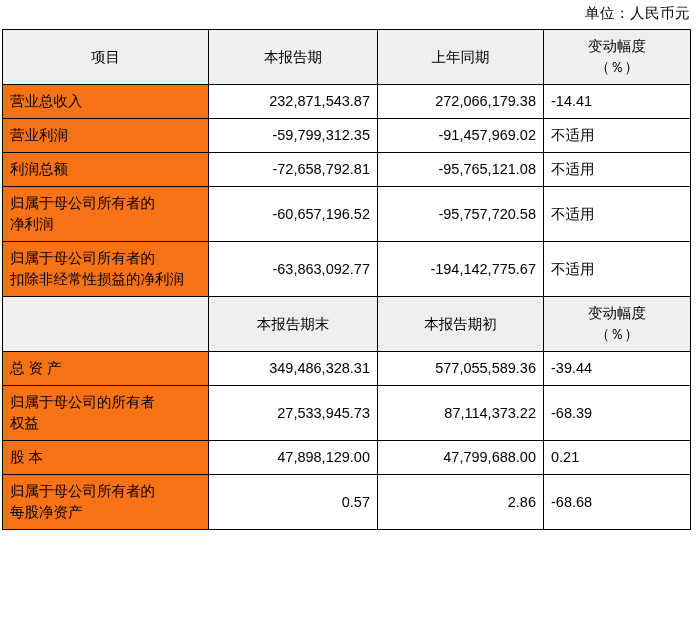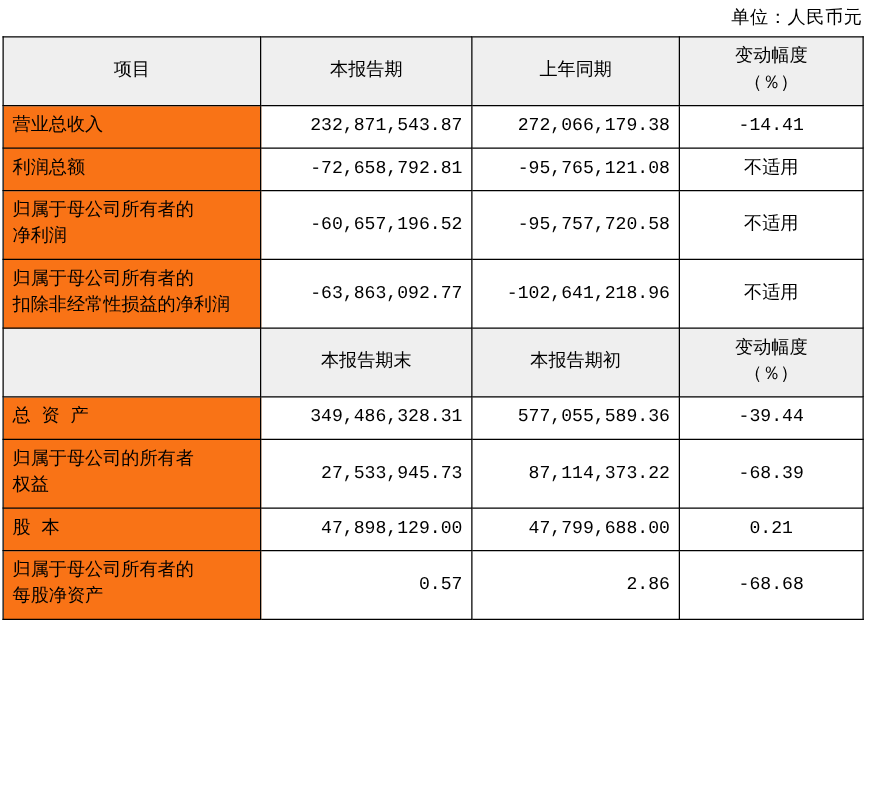--- a/index.html
+++ b/index.html
@@ -20,21 +20,20 @@
     font-size: 14.5px;
     padding: 4px 6px 6px 0;
     letter-spacing: 0.5px;
     margin-left: 41px;
   }
   table.fin {
     border-collapse: collapse;
     width: 590px;
     margin: 0 2px;
     table-layout: fixed;
-    font-family: Liberation Mono, monospace;
   }
   table.fin td {
     border: 1px solid #000000;
     font-size: 14.5px;
     padding: 6px 7px;
     line-height: 1.45;
     vertical-align: middle;
   }
   .col-item  { width: 206px; }
   .col-a     { width: 169px; }
@@ -47,21 +46,21 @@
   }
   .lbl {
     background: #f97316;
     text-align: left;
   }
   .num {
     text-align: right;
     padding-right: 10px;
   }
   .ctr {
-    text-align: center;
+    text-align: left;
   }
   .two-line {
     line-height: 1.5;
     margin-left: 12px;
   }
   .pct-stack {
     text-align: center;
     line-height: 1.5;
   }
 </style>
@@ -88,20 +87,26 @@
       </td>
     </tr>
 
     <tr>
       <td class="lbl">营业总收入</td>
       <td class="num">232,871,543.87</td>
       <td class="num">272,066,179.38</td>
       <td class="ctr">-14.41</td>
     </tr>
 
+    <tr>
+      <td class="lbl">营业利润</td>
+      <td class="num">-59,799,312.35</td>
+      <td class="num">-91,457,969.02</td>
+      <td class="ctr">不适用</td>
+    </tr>
 
     <tr>
       <td class="lbl">利润总额</td>
       <td class="num">-72,658,792.81</td>
       <td class="num">-95,765,121.08</td>
       <td class="ctr">不适用</td>
     </tr>
 
     <tr>
       <td class="lbl two-line">
@@ -112,21 +117,21 @@
       <td class="num">-95,757,720.58</td>
       <td class="ctr">不适用</td>
     </tr>
 
     <tr>
       <td class="lbl two-line">
         <div>归属于母公司所有者的</div>
         <div>扣除非经常性损益的净利润</div>
       </td>
       <td class="num">-63,863,092.77</td>
-      <td class="num">-102,641,218.96</td>
+      <td class="num">-194,142,775.67</td>
       <td class="ctr">不适用</td>
     </tr>
 
 
 
     <tr>
       <td class="hdr"></td>
       <td class="hdr">本报告期末</td>
       <td class="hdr">本报告期初</td>
       <td class="hdr">

